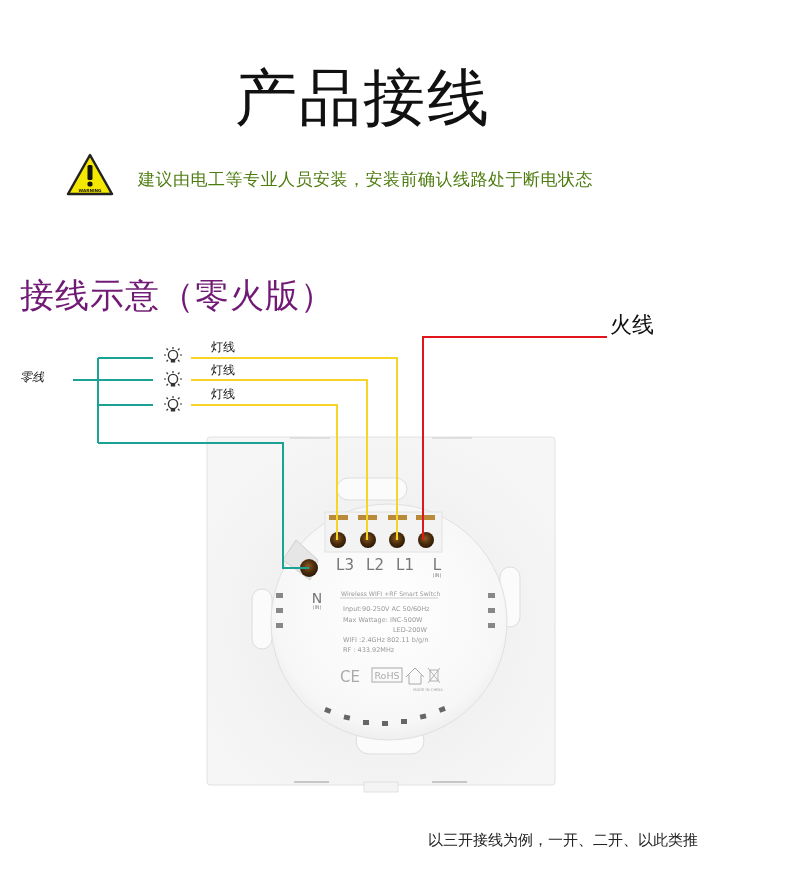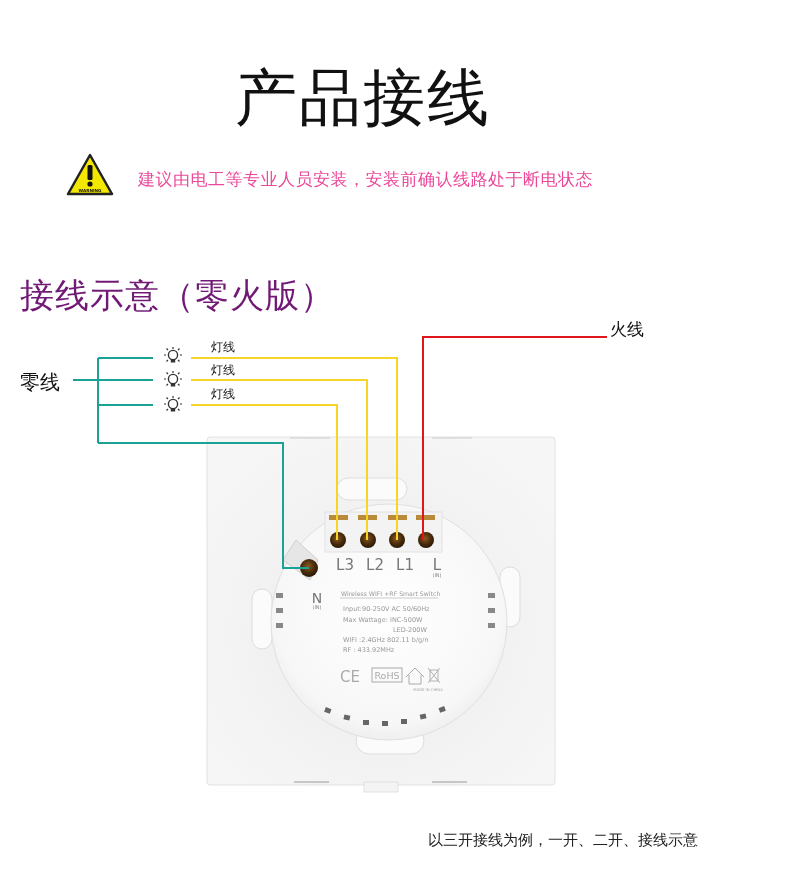--- a/index.html
+++ b/index.html
@@ -1,21 +1,21 @@
 <!DOCTYPE html>
 <html><head>
 <meta charset="utf-8">
 <style>
   html, body { margin:0; padding:0; background:#ffffff; }
   body { width:790px; height:882px; position:relative; overflow:hidden;
          font-family:"DejaVu Sans","Liberation Sans",sans-serif; color:#222; }
   .abs { position:absolute; }
   .title { left:0; width:726px; top:58px; text-align:center; font-size:62px; font-weight:normal; color:#111; letter-spacing:2px; line-height:80px; }
   .warn-icon { left:66px; top:153px; width:48px; height:44px; }
-  .warn-text { left:138px; top:168px; font-size:17px; color:#ec4899; letter-spacing:0.5px; white-space:nowrap; }
+  .warn-text { left:138px; top:168px; font-size:17px; color:#4d7c0f; letter-spacing:0.5px; white-space:nowrap; }
   .subtitle { left:20px; top:273px; font-size:34px; color:#701a75; white-space:nowrap; letter-spacing:1px; }
   .lbl { font-size:12px; color:#111; white-space:nowrap; }
   .note { left:428px; top:831px; font-size:15px; color:#222; white-space:nowrap; }
   svg text { font-family:"DejaVu Sans","Liberation Sans",sans-serif; }
 </style>
 </head>
 <body>
 
 <div class="abs title">产品接线</div>
 
@@ -151,19 +151,19 @@
     <rect x="-2.2" y="3" width="4.4" height="3.5" fill="#333"></rect>
     <path d="M0 -9 V-7 M-7 -1 H-9 M7 -1 H9 M-5 -6 L-6.5 -7.5 M5 -6 L6.5 -7.5 M-5 4 L-6.5 5.5 M5 4 L6.5 5.5" stroke="#333" stroke-width="1.2"></path>
   </g>
   <g transform="translate(173,405)">
     <circle cx="0" cy="-1" r="4.6" fill="none" stroke="#333" stroke-width="1.4"></circle>
     <rect x="-2.2" y="3" width="4.4" height="3.5" fill="#333"></rect>
     <path d="M0 -9 V-7 M-7 -1 H-9 M7 -1 H9 M-5 -6 L-6.5 -7.5 M5 -6 L6.5 -7.5 M-5 4 L-6.5 5.5 M5 4 L6.5 5.5" stroke="#333" stroke-width="1.2"></path>
   </g>
 </svg>
 
-<div class="abs lbl" style="left:20px;top:369px;font-size:20px;">零线</div>
-<div class="abs lbl" style="left:610px;top:318px;font-size:17px;">火线</div>
+<div class="abs lbl" style="left:20px;top:369px;font-size:12px;font-style:italic;">零线</div>
+<div class="abs lbl" style="left:610px;top:310px;font-size:22px;">火线</div>
 <div class="abs lbl" style="left:211px;top:339px;">灯线</div>
 <div class="abs lbl" style="left:211px;top:362px;">灯线</div>
 <div class="abs lbl" style="left:211px;top:386px;">灯线</div>
 
-<div class="abs note">以三开接线为例，一开、二开、接线示意</div>
+<div class="abs note">以三开接线为例，一开、二开、以此类推</div>
 
 </body></html>

